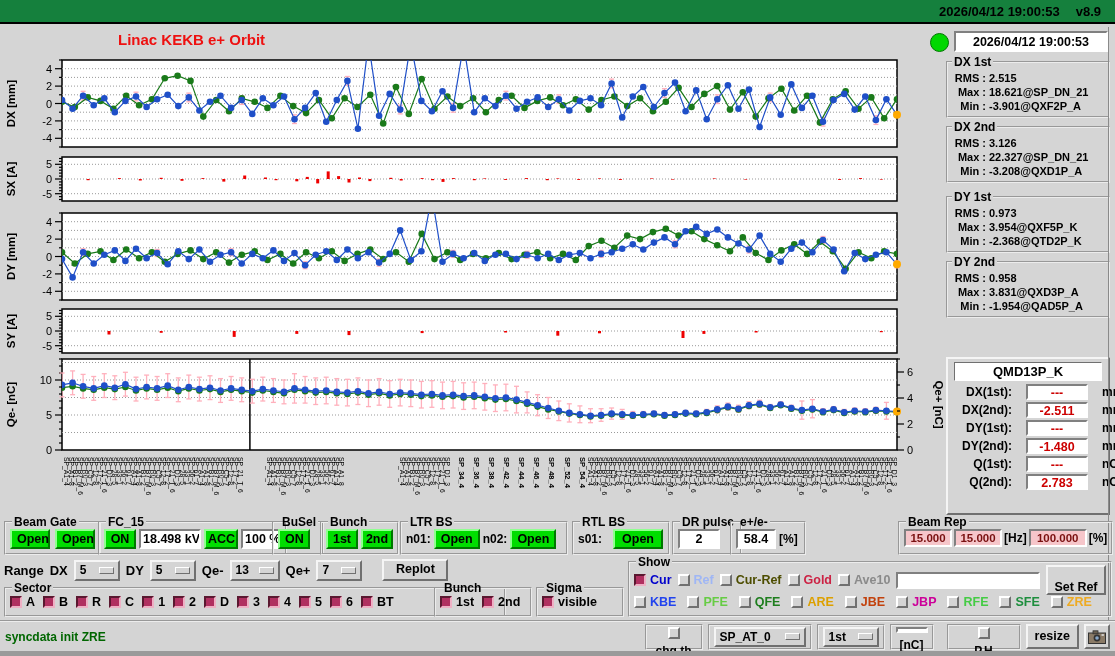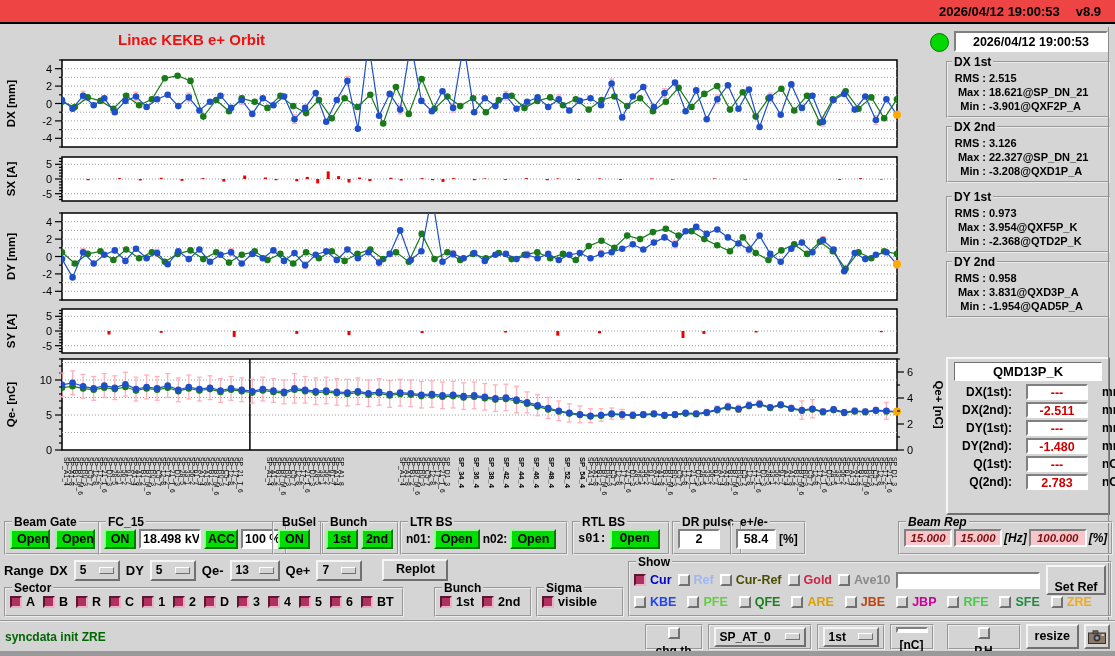--- a/index.html
+++ b/index.html
@@ -1,18 +1,18 @@
 <!DOCTYPE html>
 <html><head>
 <meta charset="utf-8">
 <style>
   html,body{margin:0;padding:0;background:#b0b0b0;}
   .app{width:1115px;height:656px;position:relative;background:#d5d5d5;overflow:hidden;
        font-family:"Liberation Sans",sans-serif;-webkit-font-smoothing:none;}
-  .topbar{position:absolute;left:0;top:0;width:1115px;height:24px;background:#ef4444;
+  .topbar{position:absolute;left:0;top:0;width:1115px;height:24px;background:#15803d;
           border-bottom:2px solid #000;box-sizing:border-box;text-align:right;
           font-weight:bold;font-size:13px;line-height:23px;padding-right:14px;}
   .topbar .ver{margin-left:16px;}
   .main-title{position:absolute;left:118px;top:31px;color:#ee1010;font-weight:bold;font-size:15px;}
   .led{position:absolute;left:930px;top:33px;width:17px;height:17px;border-radius:50%;
        background:#00d800;border:1px solid #007700;}
   .field{background:#fff;border:2px solid;border-color:#808080 #fff #fff #808080;
          box-sizing:border-box;font-weight:bold;font-size:12.5px;text-align:center;
          padding:1px 2px;white-space:nowrap;overflow:hidden;}
   .field.red{color:#cc0000;}
@@ -1311,42 +1311,42 @@
     <div class="row" style="gap:3px;">
       <span class="lbl">n01:</span>
       <div class="btn-green" style="width:46px">Open</div>
       <span class="lbl">n02:</span>
       <div class="btn-green" style="width:46px">Open</div>
     </div>
   </fieldset>
 
   <fieldset class="gb" style="left:572px;top:515px;width:98px;height:40px;">
     <legend>RTL BS</legend>
-    <div class="row" style="gap:3px;font-family:Liberation Mono, monospace;">
+    <div class="row" style="gap:11px;">
       <span class="lbl">s01:</span>
       <div class="btn-green" style="width:50px">Open</div>
     </div>
   </fieldset>
 
   <fieldset class="gb" style="left:672px;top:515px;width:56px;height:40px;">
     <legend>DR pulse</legend>
     <div class="row">
         <div class="field" style="width:42px;">2</div>
       </div>
   </fieldset>
 
   <fieldset class="gb" style="left:730px;top:515px;width:76px;height:40px;">
     <legend>e+/e-</legend>
     <div class="row" style="gap:3px;">
       <div class="field" style="width:40px;">58.4</div>
       <span class="lbl">[%]</span>
     </div>
   </fieldset>
 
-  <fieldset class="gb" style="left:898px;top:515px;width:212px;height:40px;font-style:italic;">
+  <fieldset class="gb" style="left:898px;top:515px;width:212px;height:40px;">
     <legend>Beam Rep</legend>
     <div class="row" style="gap:2px;">
       <div class="field pink" style="width:48px;">15.000</div>
       <div class="field pink" style="width:48px;">15.000</div>
       <span class="lbl">[Hz]</span>
       <div class="field pink" style="width:58px;">100.000</div>
       <span class="lbl">[%]</span>
     </div>
   </fieldset>
 
@@ -1434,21 +1434,21 @@
           <span class="cb"></span>
           <span class="shlabel" style="color: rgb(30, 142, 62);">SFE</span>
         </span>
         <span class="showitem">
           <span class="cb"></span>
           <span class="shlabel" style="color: rgb(238, 170, 34);">ZRE</span>
         </span>
       </div>
   </fieldset>
 
-  <fieldset class="gb" style="left:4px;top:581px;width:400px;height:36px;">
+  <fieldset class="gb" style="left:4px;top:581px;width:502px;height:36px;">
     <legend>Sector</legend>
     <div class="row" id="sector-row" style="gap:8px;">
         <span class="showitem">
           <span class="cb on"></span>
           <span class="shlabel">A</span>
         </span>
         <span class="showitem">
           <span class="cb on"></span>
           <span class="shlabel">B</span>
         </span>

